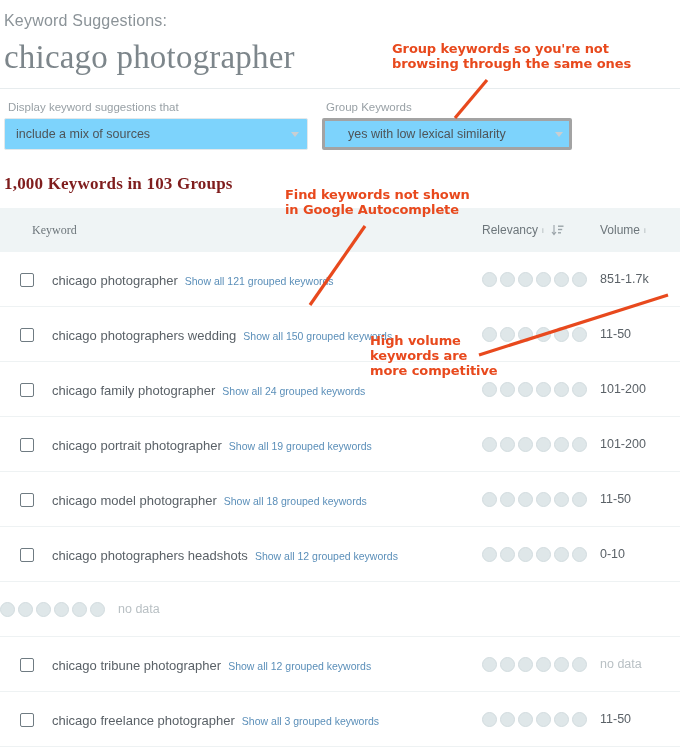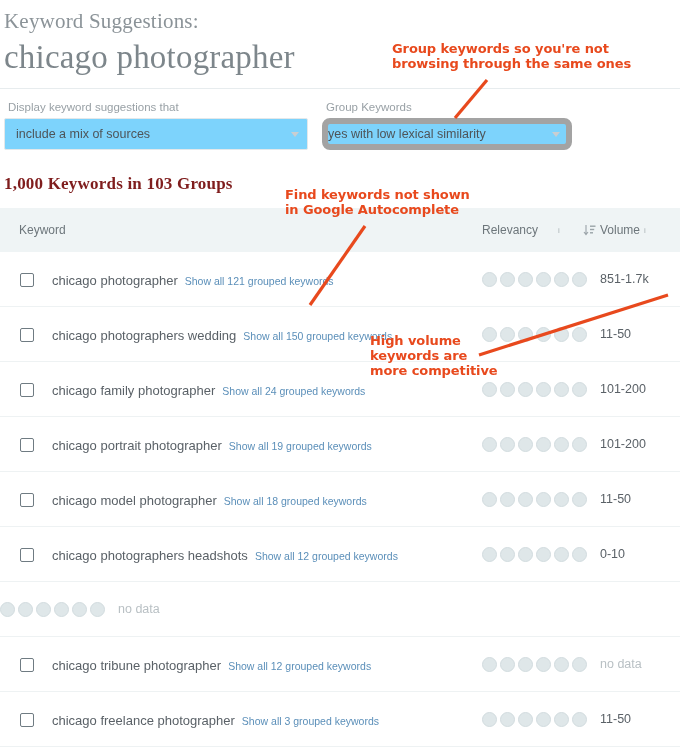--- a/index.html
+++ b/index.html
@@ -14,22 +14,22 @@
     overflow: hidden;
     position: relative;
     color: #555e62;
   }
 
   
   .title-block {
     padding: 8px 0 0 4px;
   }
   .title-small {
-    font-family: Liberation Serif, serif;
-    font-size: 21px;
+    font-family: Liberation Sans, sans-serif;
+    font-size: 16px;
     color: #8b9398;
     letter-spacing: .2px;
     line-height: 26px;
   }
   .title-large {
     font-family: "Liberation Serif", serif;
     font-size: 33px;
     color: #7d868b;
     line-height: 42px;
     letter-spacing: .2px;
@@ -82,23 +82,23 @@
     border-left: 4px solid transparent;
     border-right: 4px solid transparent;
     border-top: 5px solid #c9ced1;
     margin-left: 6px;
   }
   .f-sources { width: 304px; margin-left: 4px; }
   .f-group   { width: 250px; margin-left: 14px; }
   .f-volume  { width: 130px; margin-left: 30px; }
 
   .f-group .select {
-    border: 6px solid #a3a3a3;
-    border-radius: 8px;
-    padding: 0 6px 0 0;
+    border: 3px solid #a3a3a3;
+    border-radius: 2px;
+    padding: 0 6px 0 23px;
   }
 
   
   .count-row {
     margin: 24px 0 0 4px;
     font-family: "Liberation Serif", serif;
     font-weight: bold;
     font-size: 17px;
     color: #7f1d1d;
     letter-spacing: .2px;
@@ -107,26 +107,26 @@
   
   .table { margin-top: 14px; }
   .thead {
     background: #eff4f5;
     height: 44px;
     display: flex;
     align-items: center;
     font-size: 12px;
     color: #6d767b;
   }
-  .th-keyword { padding-left: 19px; flex: 1; }
+  .th-keyword { padding-left: 32px; flex: 1; font-family: Liberation Serif, serif; }
   .th-relevancy {
     width: 118px;
     display: flex;
     align-items: center;
-    gap: 20px;
+    gap: 4px;
   }
   .th-volume {
     width: 80px;
     display: flex;
     align-items: center;
     gap: 4px;
   }
   .sup-i {
     font-size: 8px;
     vertical-align: super;

